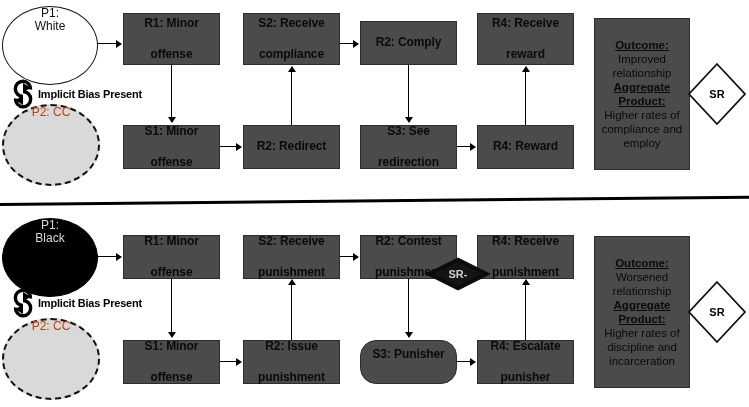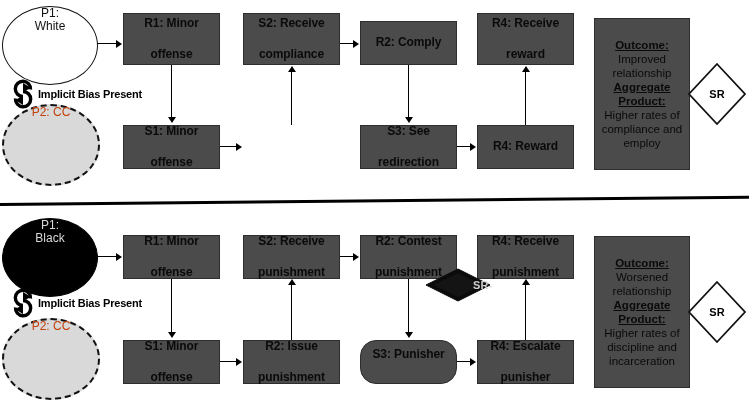--- a/index.html
+++ b/index.html
@@ -142,20 +142,25 @@
     </span>
   </div>
 
   <div class="pbox" style="left:123px;top:125px;width:97px;height:44px;">
     <span>
       <span>S1: Minor</span><br>
       <span>offense</span>
     </span>
   </div>
 
+  <div class="pbox" style="left:243px;top:125px;width:97px;height:44px;">
+    <span>
+      <span>R2: Redirect</span>
+    </span>
+  </div>
 
   <div class="pbox" style="left:360px;top:125px;width:97px;height:44px;">
     <span>
       <span>S3: See</span><br>
       <span>redirection</span>
     </span>
   </div>
 
   <div class="pbox" style="left:477px;top:125px;width:97px;height:44px;">
     <span>
@@ -299,21 +304,21 @@
 
   <div class="ln lnv" style="left:408px;top:279px;width:1.4px;height:54px;"></div>
   <div class="arw arw-d" style="left:404.5px;top:332px;"></div>
 
   <div class="ln lnh" style="left:457px;top:361px;width:14px;"></div>
   <div class="arw arw-r" style="left:470px;top:357.5px;"></div>
 
   <div class="ln lnv" style="left:525px;top:285px;width:1.4px;height:55px;"></div>
   <div class="arw arw-u" style="left:521.5px;top:279px;"></div>
 
-  <div class="diamond" style="left:424px;top:268px;width:68px;height:34px;justify-content:flex-end;">
+  <div class="diamond" style="left:424px;top:257px;width:68px;height:34px;">
     <svg class="dshape" viewBox="0 0 68 34" aria-hidden="true">
       <polygon points="34,1 66,17 34,33 2,17" fill="#0b0b0b" stroke="#0b0b0b" stroke-width="1"></polygon>
       <polygon points="34,5 58,17 34,29 10,17" fill="#141414"></polygon>
     </svg>
     <span class="dlabel" style="color:#cfcfcf;">SR-</span>
   </div>
 
   <div class="obox" style="left:594px;top:236px;width:96px;height:152px;">
     <span class="otxt">
       <u>Outcome:</u><br>

